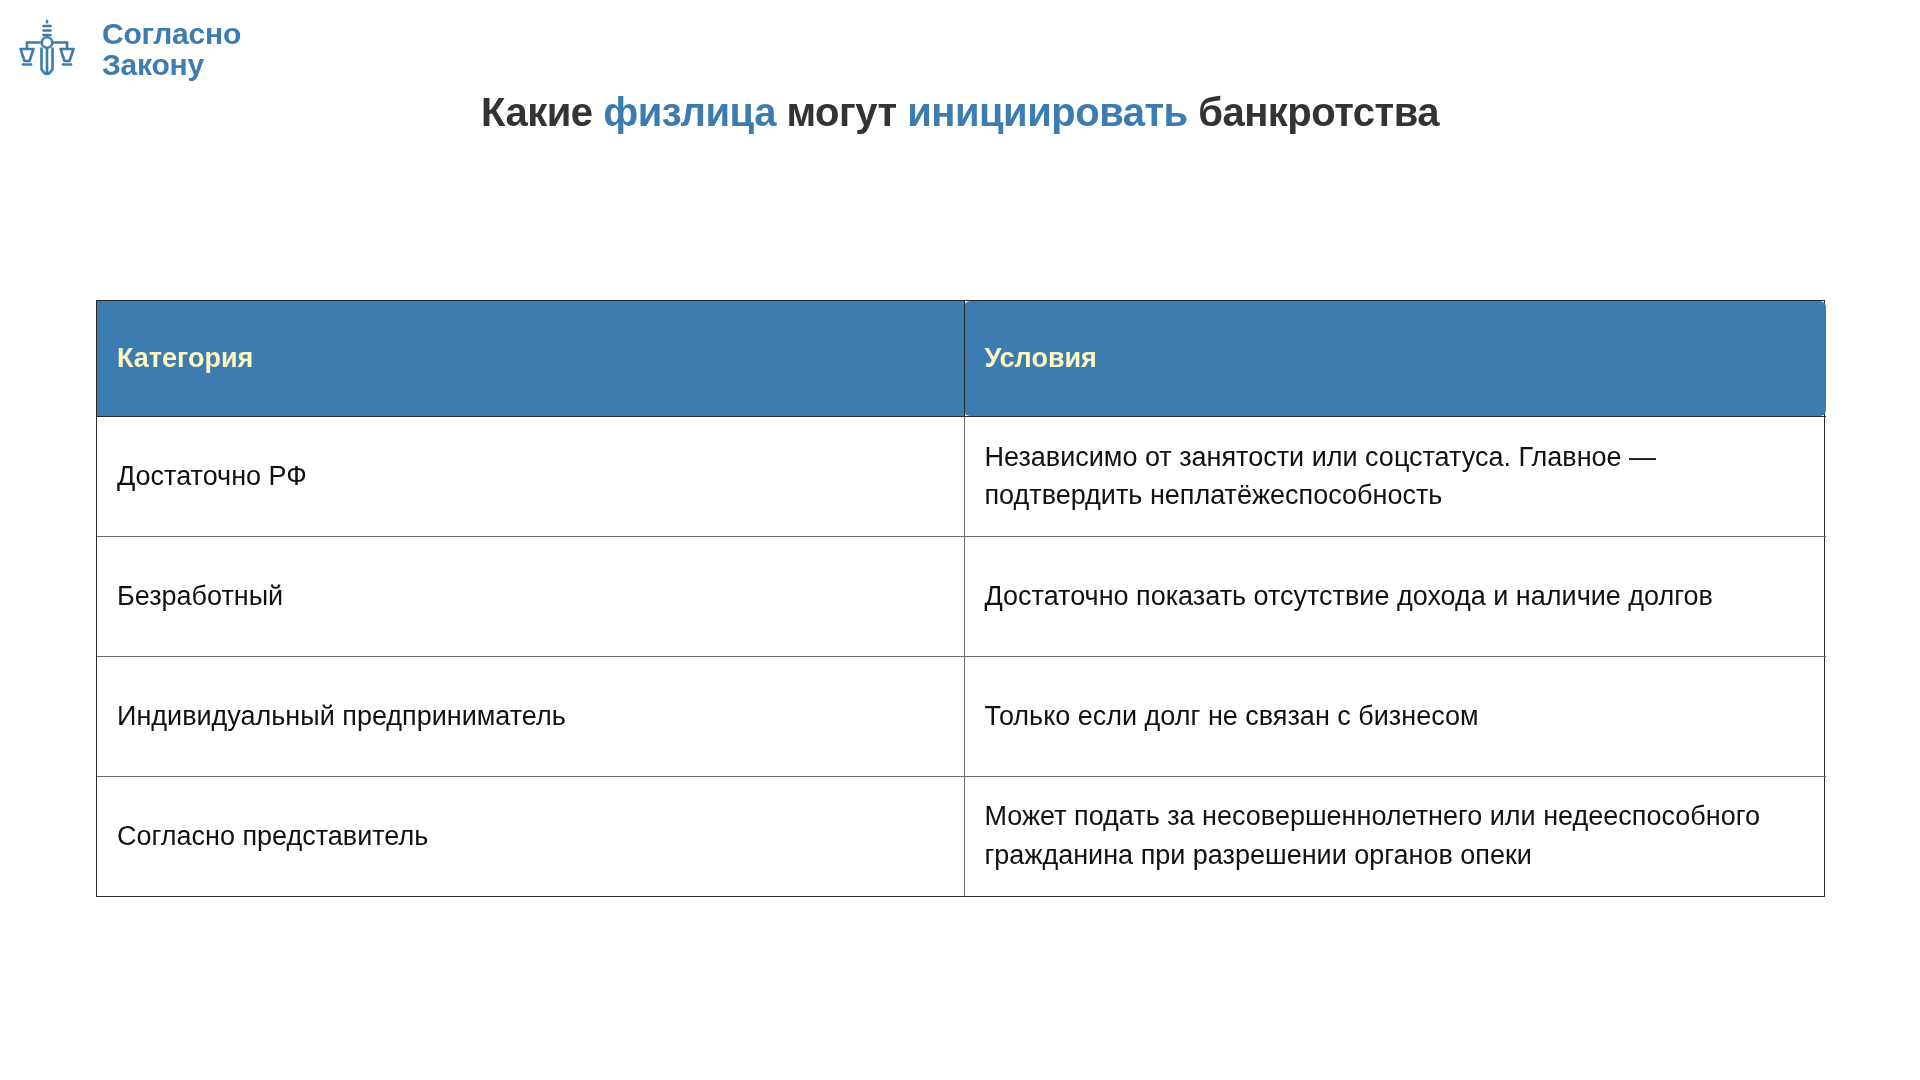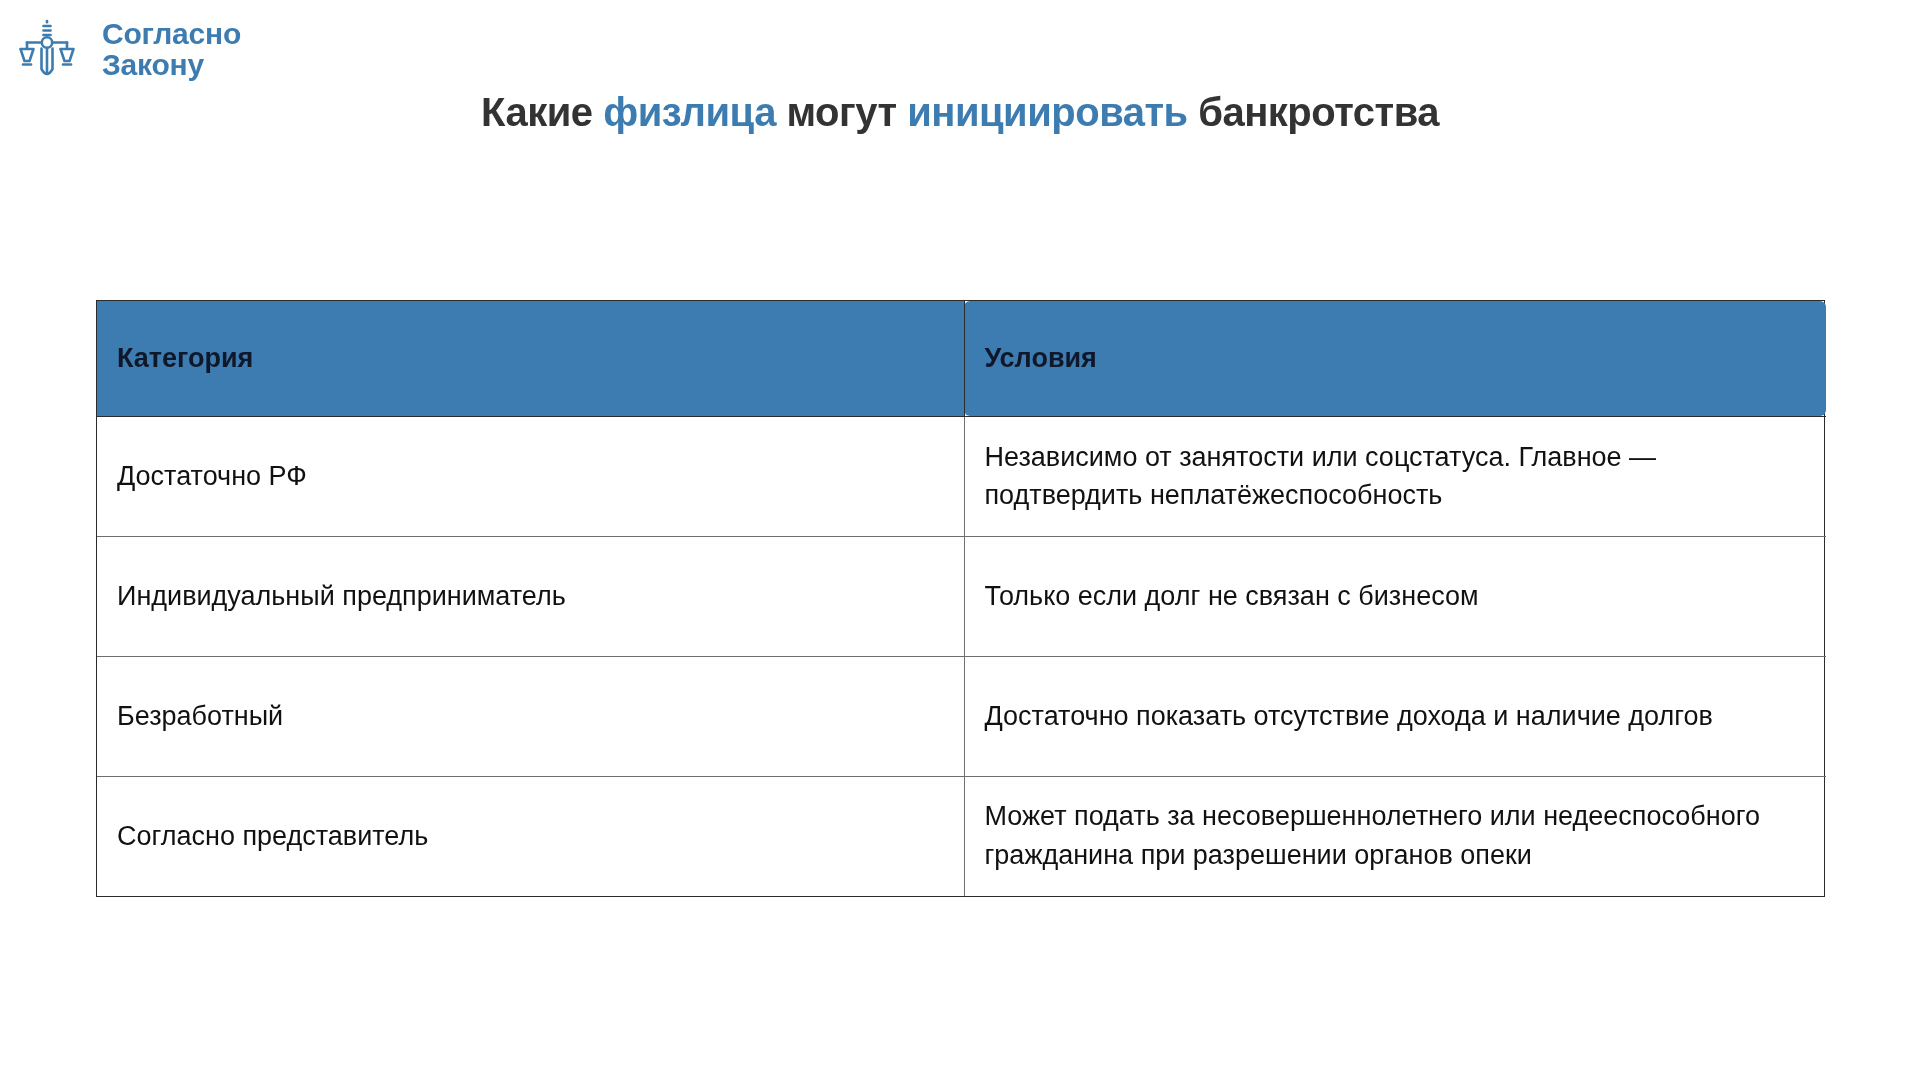--- a/index.html
+++ b/index.html
@@ -73,21 +73,21 @@
   table.cat-table {
     width: 100%;
     border-collapse: collapse;
     table-layout: fixed;
   }
   table.cat-table col.c1 { width: 867px; }
   table.cat-table col.c2 { width: 862px; }
 
   table.cat-table thead th {
     background: #3d7cb0;
-    color: #0f172a;
+    color: #fef9c3;
     font-size: 27px;
     font-weight: bold;
     text-align: left;
     vertical-align: middle;
     height: 115px;
     padding: 11px 20px;
     border-right: 1px solid #2b2b2b;
     border-bottom: 1px solid #2b2b2b;
     margin-left: 43px;
   }
@@ -162,26 +162,26 @@
           <th>Категория</th>
           <th>Условия</th>
         </tr>
       </thead>
       <tbody>
         <tr>
           <td class="cat">Достаточно РФ</td>
           <td class="cond">Независимо от занятости или соцстатуса. Главное — подтвердить неплатёжеспособность</td>
         </tr>
         <tr>
+          <td class="cat">Безработный</td>
+          <td class="cond">Достаточно показать отсутствие дохода и наличие долгов</td>
+        </tr>
+        <tr>
           <td class="cat">Индивидуальный предприниматель</td>
           <td class="cond">Только если долг не связан с бизнесом</td>
-        </tr>
-        <tr>
-          <td class="cat">Безработный</td>
-          <td class="cond">Достаточно показать отсутствие дохода и наличие долгов</td>
         </tr>
         <tr>
           <td class="cat">Согласно представитель</td>
           <td class="cond">Может подать за несовершеннолетнего или недееспособного гражданина при разрешении органов опеки</td>
         </tr>
       </tbody>
     </table>
   </div>
 
 </div>

